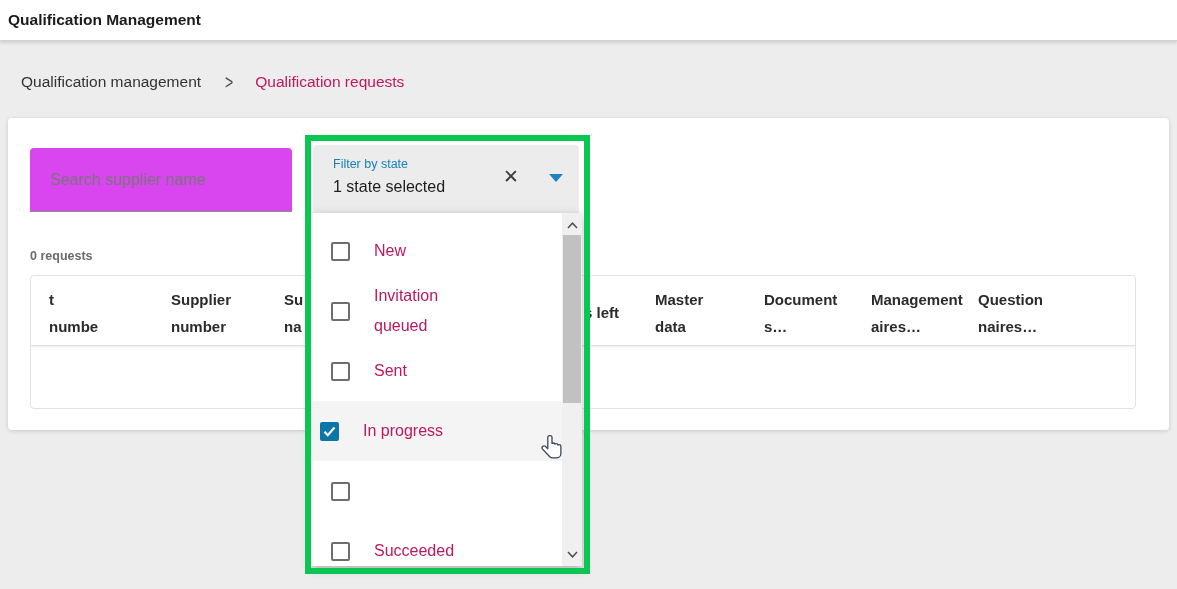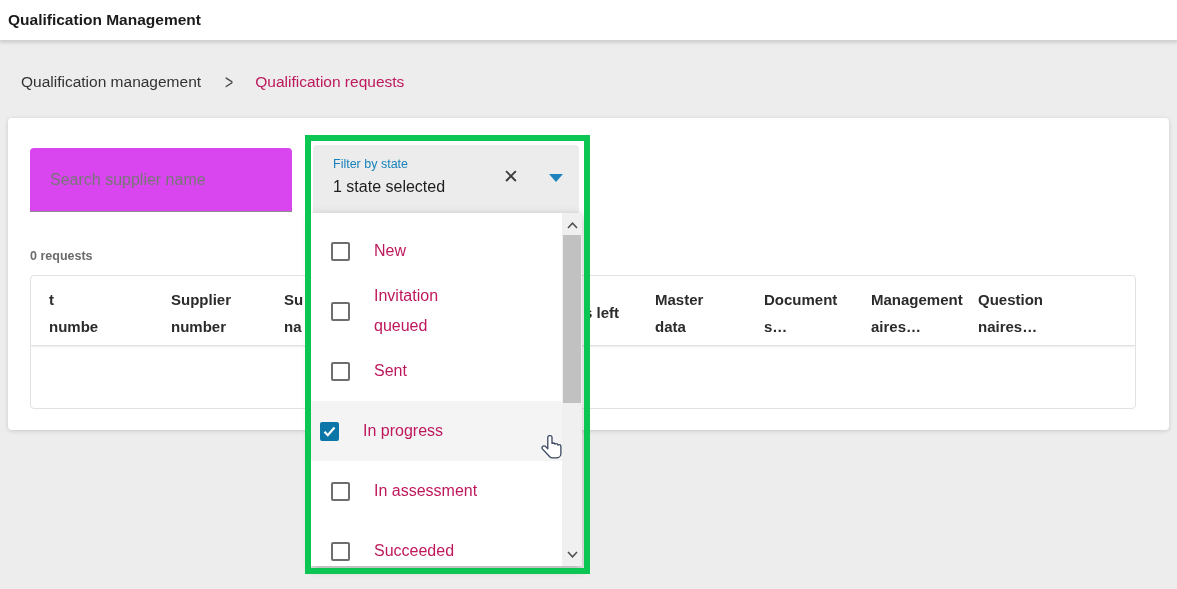--- a/index.html
+++ b/index.html
@@ -137,21 +137,20 @@
       <div class="opt-row hovered">
         <span class="checkbox checked">
           <svg width="13" height="11" viewBox="0 0 13 11">
               <polyline points="1.5,5.8 4.8,9.2 11.5,1.6" fill="none" stroke="#ffffff" stroke-width="2.2"></polyline>
             </svg>
         </span>
         <span class="opt-label">In progress</span>
       </div>
       <div class="opt-row">
         <span class="checkbox"></span>
-        <span class="opt-label">In assessment</span>
       </div>
       <div class="opt-row">
         <span class="checkbox"></span>
         <span class="opt-label">Succeeded</span>
       </div>
     </div>
     <div class="scrollbar">
       <div class="scroll-btn up">
         <svg width="11" height="7" viewBox="0 0 11 7">
             <polyline points="1,6 5.5,1.2 10,6" fill="none" stroke="#4f4f4f" stroke-width="1.5"></polyline>

